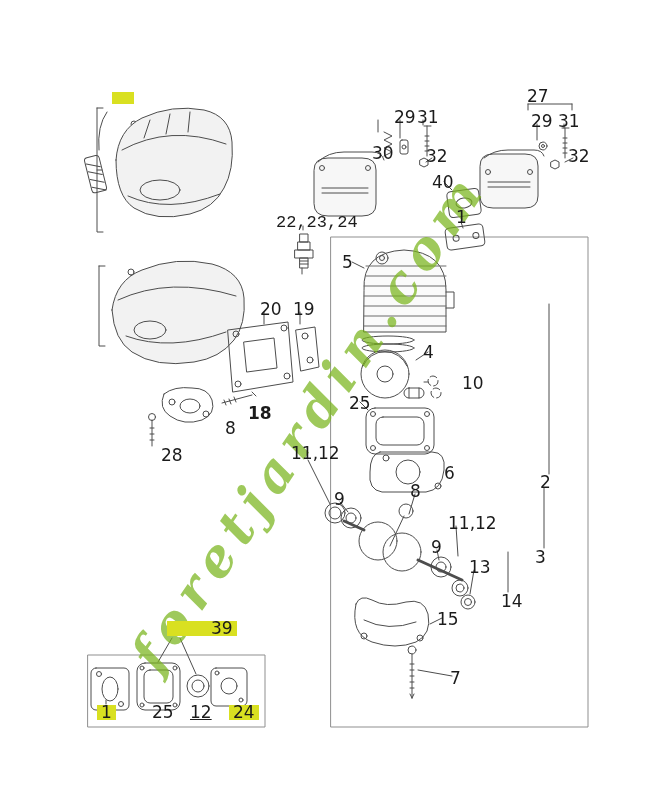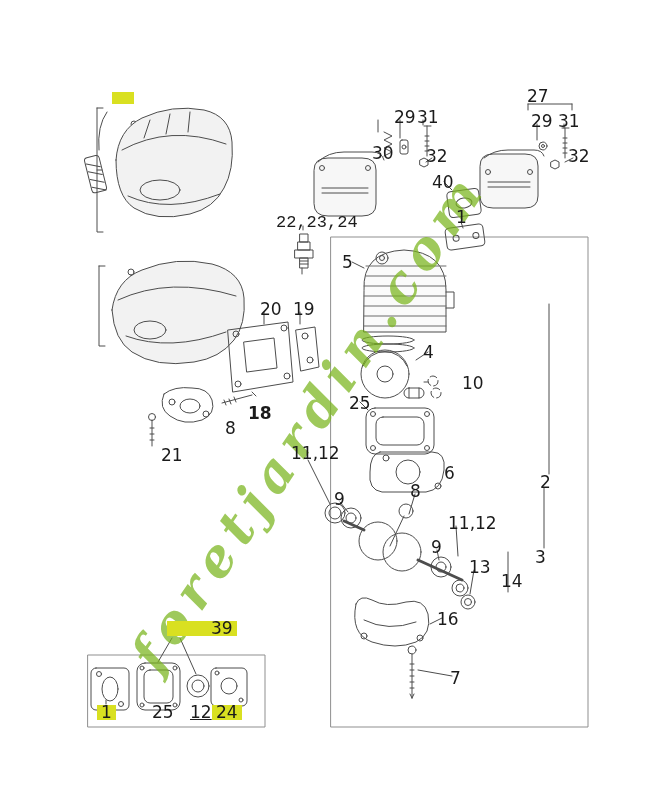--- a/index.html
+++ b/index.html
@@ -327,33 +327,33 @@
       <div class="part-label" style="left: 456px; top: 211px;">1</div>
       <div class="part-label" style="left: 276px; top: 216px; font-family: Liberation Mono, monospace;">22,23,24</div>
       <div class="part-label" style="left: 342px; top: 256px;">5</div>
       <div class="part-label" style="left: 260px; top: 303px;">20</div>
       <div class="part-label" style="left: 293px; top: 303px;">19</div>
       <div class="part-label" style="left: 423px; top: 346px;">4</div>
       <div class="part-label" style="left: 418px; top: 377px; margin-left: 44px;">10</div>
       <div class="part-label" style="left: 349px; top: 397px;">25</div>
       <div class="part-label" style="left: 248px; top: 407px; font-weight: bold;">18</div>
       <div class="part-label" style="left: 225px; top: 422px;">8</div>
-      <div class="part-label" style="left: 161px; top: 449px;">21</div>
+      <div class="part-label" style="left: 161px; top: 449px;">28</div>
       <div class="part-label" style="left: 291px; top: 447px;">11,12</div>
       <div class="part-label" style="left: 444px; top: 467px;">6</div>
       <div class="part-label" style="left: 540px; top: 476px;">2</div>
       <div class="part-label" style="left: 334px; top: 493px;">9</div>
       <div class="part-label" style="left: 410px; top: 485px;">8</div>
       <div class="part-label" style="left: 448px; top: 517px;">11,12</div>
       <div class="part-label" style="left: 431px; top: 541px;">9</div>
       <div class="part-label" style="left: 535px; top: 551px;">3</div>
       <div class="part-label" style="left: 469px; top: 561px;">13</div>
-      <div class="part-label" style="left: 501px; top: 575px;">14</div>
-      <div class="part-label" style="left: 437px; top: 613px;">16</div>
+      <div class="part-label" style="left: 501px; top: 595px;">14</div>
+      <div class="part-label" style="left: 437px; top: 613px;">15</div>
       <div class="part-label" style="left: 450px; top: 672px;">7</div>
       <div class="part-label highlight" style="left: 167px; top: 621px; padding-left: 44px;">39</div>
       <div class="part-label highlight" style="left: 97px; top: 705px;">1</div>
       <div class="part-label" style="left: 152px; top: 706px;">25</div>
       <div class="part-label" style="left: 190px; top: 706px; text-decoration: underline;">12</div>
-      <div class="part-label highlight" style="left: 212px; top: 705px;">24</div>
+      <div class="part-label highlight" style="left: 229px; top: 705px;">24</div>
     </div>
 
 </div>
 
 </body></html>

